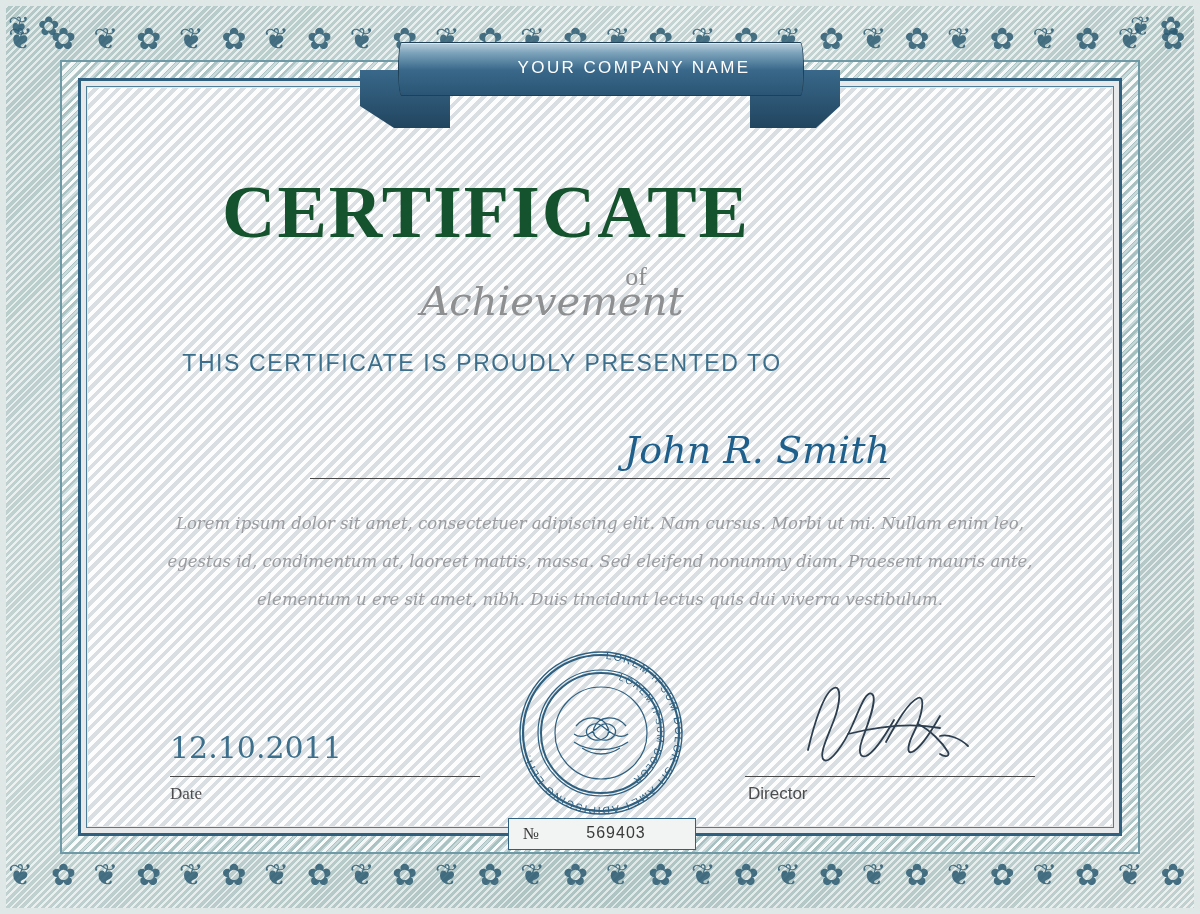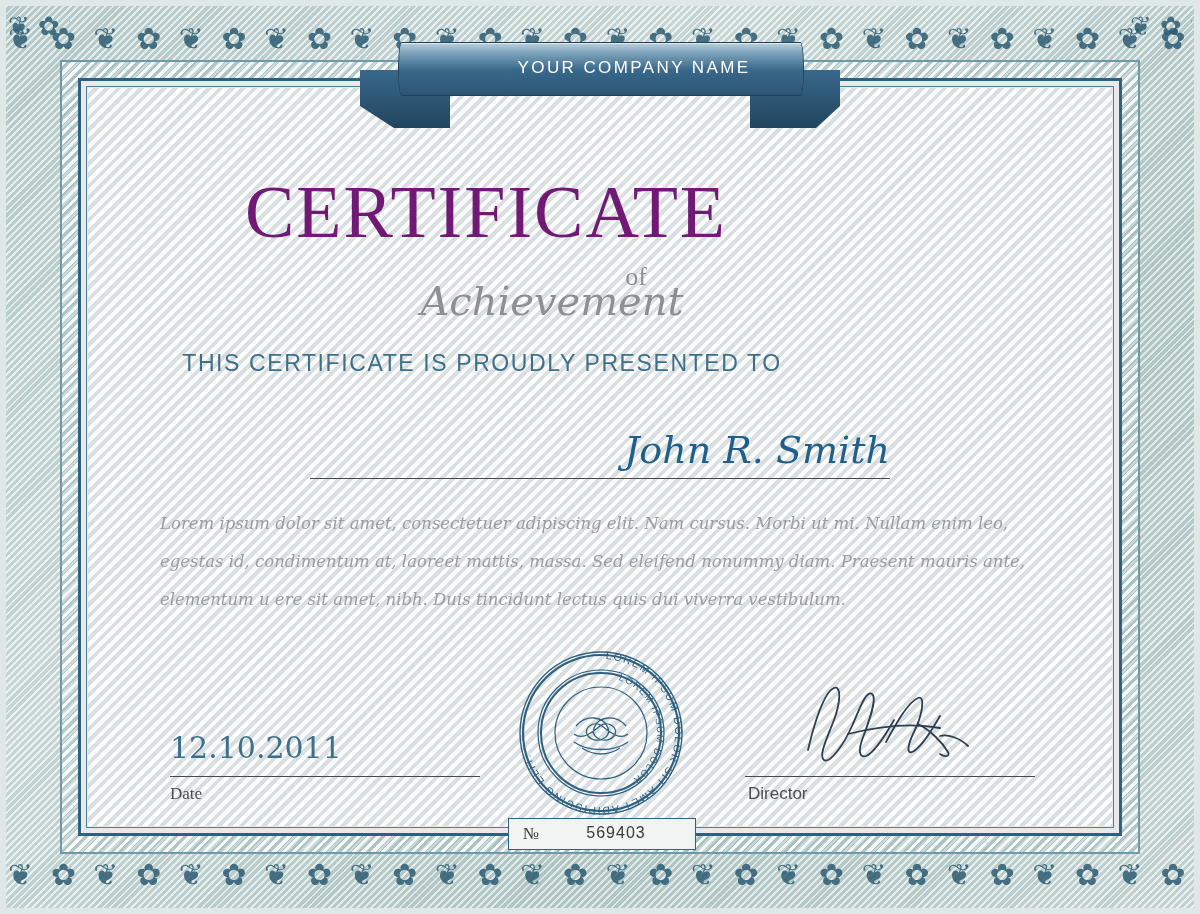--- a/index.html
+++ b/index.html
@@ -153,24 +153,24 @@
     font-family: "Liberation Sans", sans-serif;
   }
 
   
   .title {
     position: absolute;
     left: 0; top: 170px;
     width: 972px;
     text-align: center;
     font-family: "Liberation Serif", serif;
-    font-weight: normal;
+    font-weight: bold;
     font-size: 74px;
     letter-spacing: 2px;
-    color: #701a75;
+    color: #14532d;
   }
   .of {
     position: absolute;
     left: 0; top: 262px;
     width: 1200px;
     text-align: center;
     font-family: "Liberation Serif", serif;
     font-size: 26px;
     color: #8d8f91;
     padding-left: 36px;
@@ -212,21 +212,21 @@
     font-style: italic;
     font-size: 38px;
     color: #1f5f8b;
   }
 
   
   .body-text {
     position: absolute;
     left: 160px; top: 505px;
     width: 880px;
-    text-align: left;
+    text-align: center;
     font-family: "DejaVu Serif", serif;
     font-style: italic;
     font-size: 16.5px;
     line-height: 38px;
     color: #9a9ca0;
   }
 
   
   .seal {
     position: absolute;

